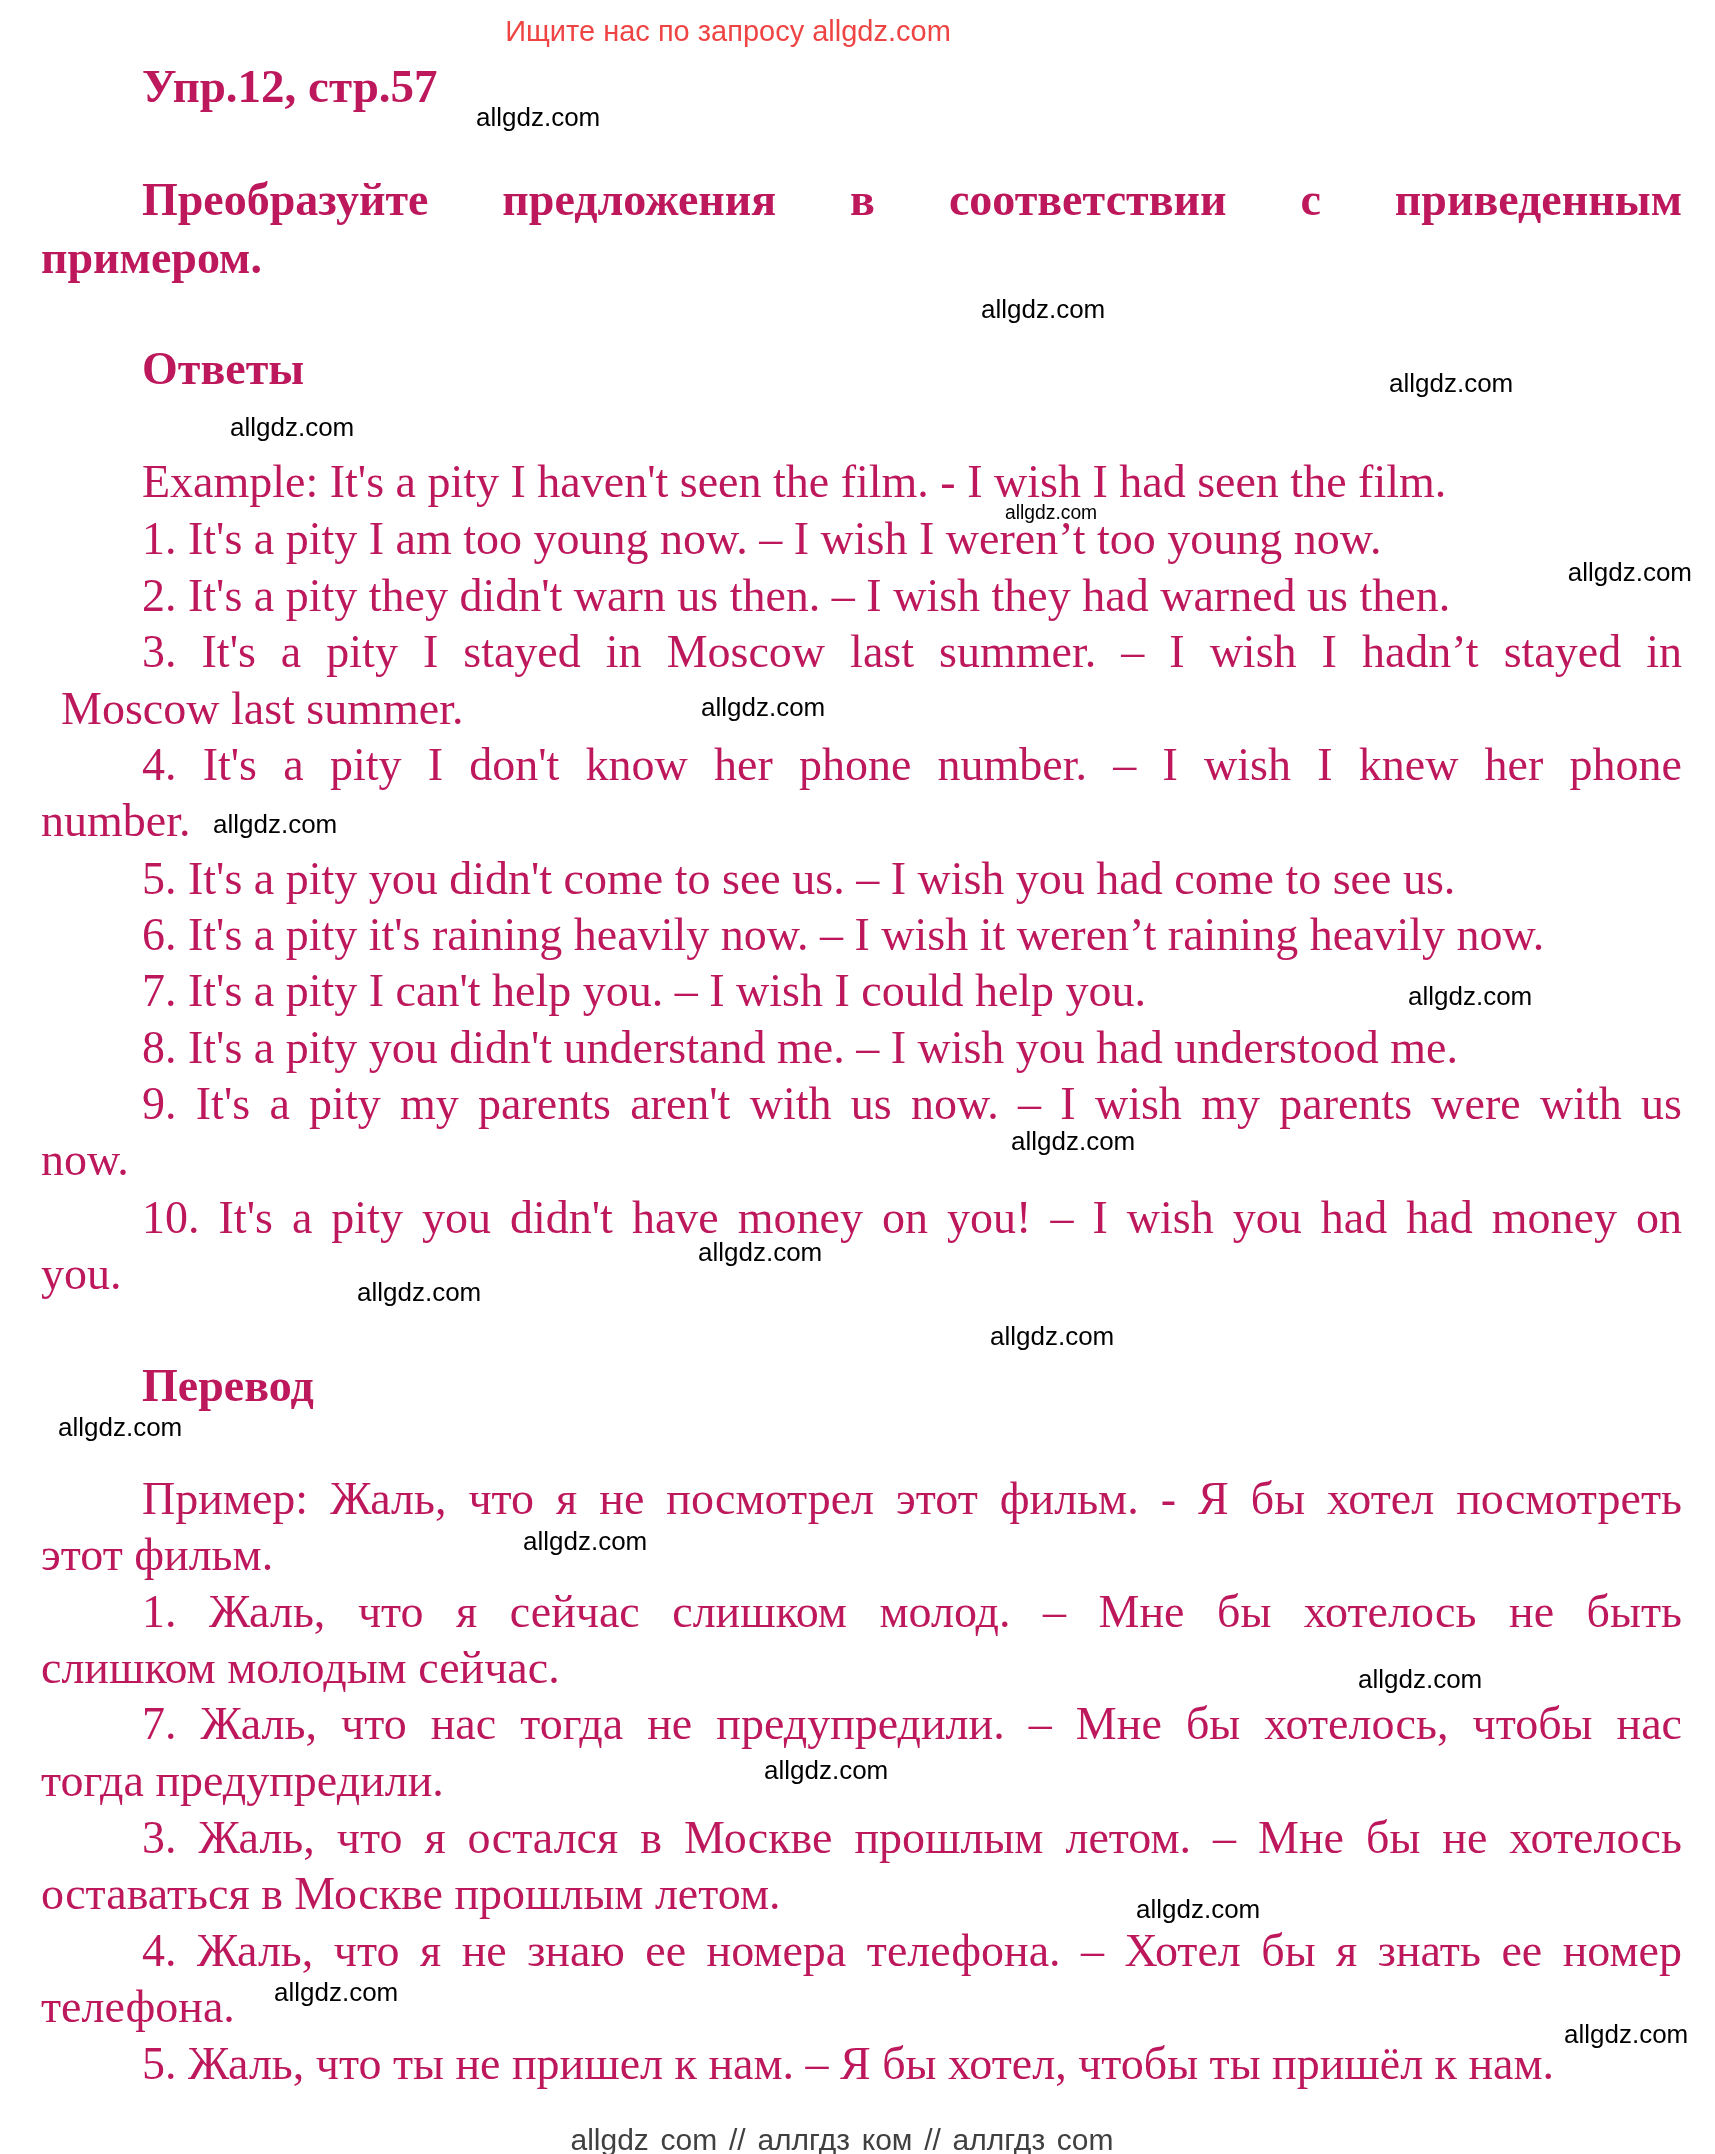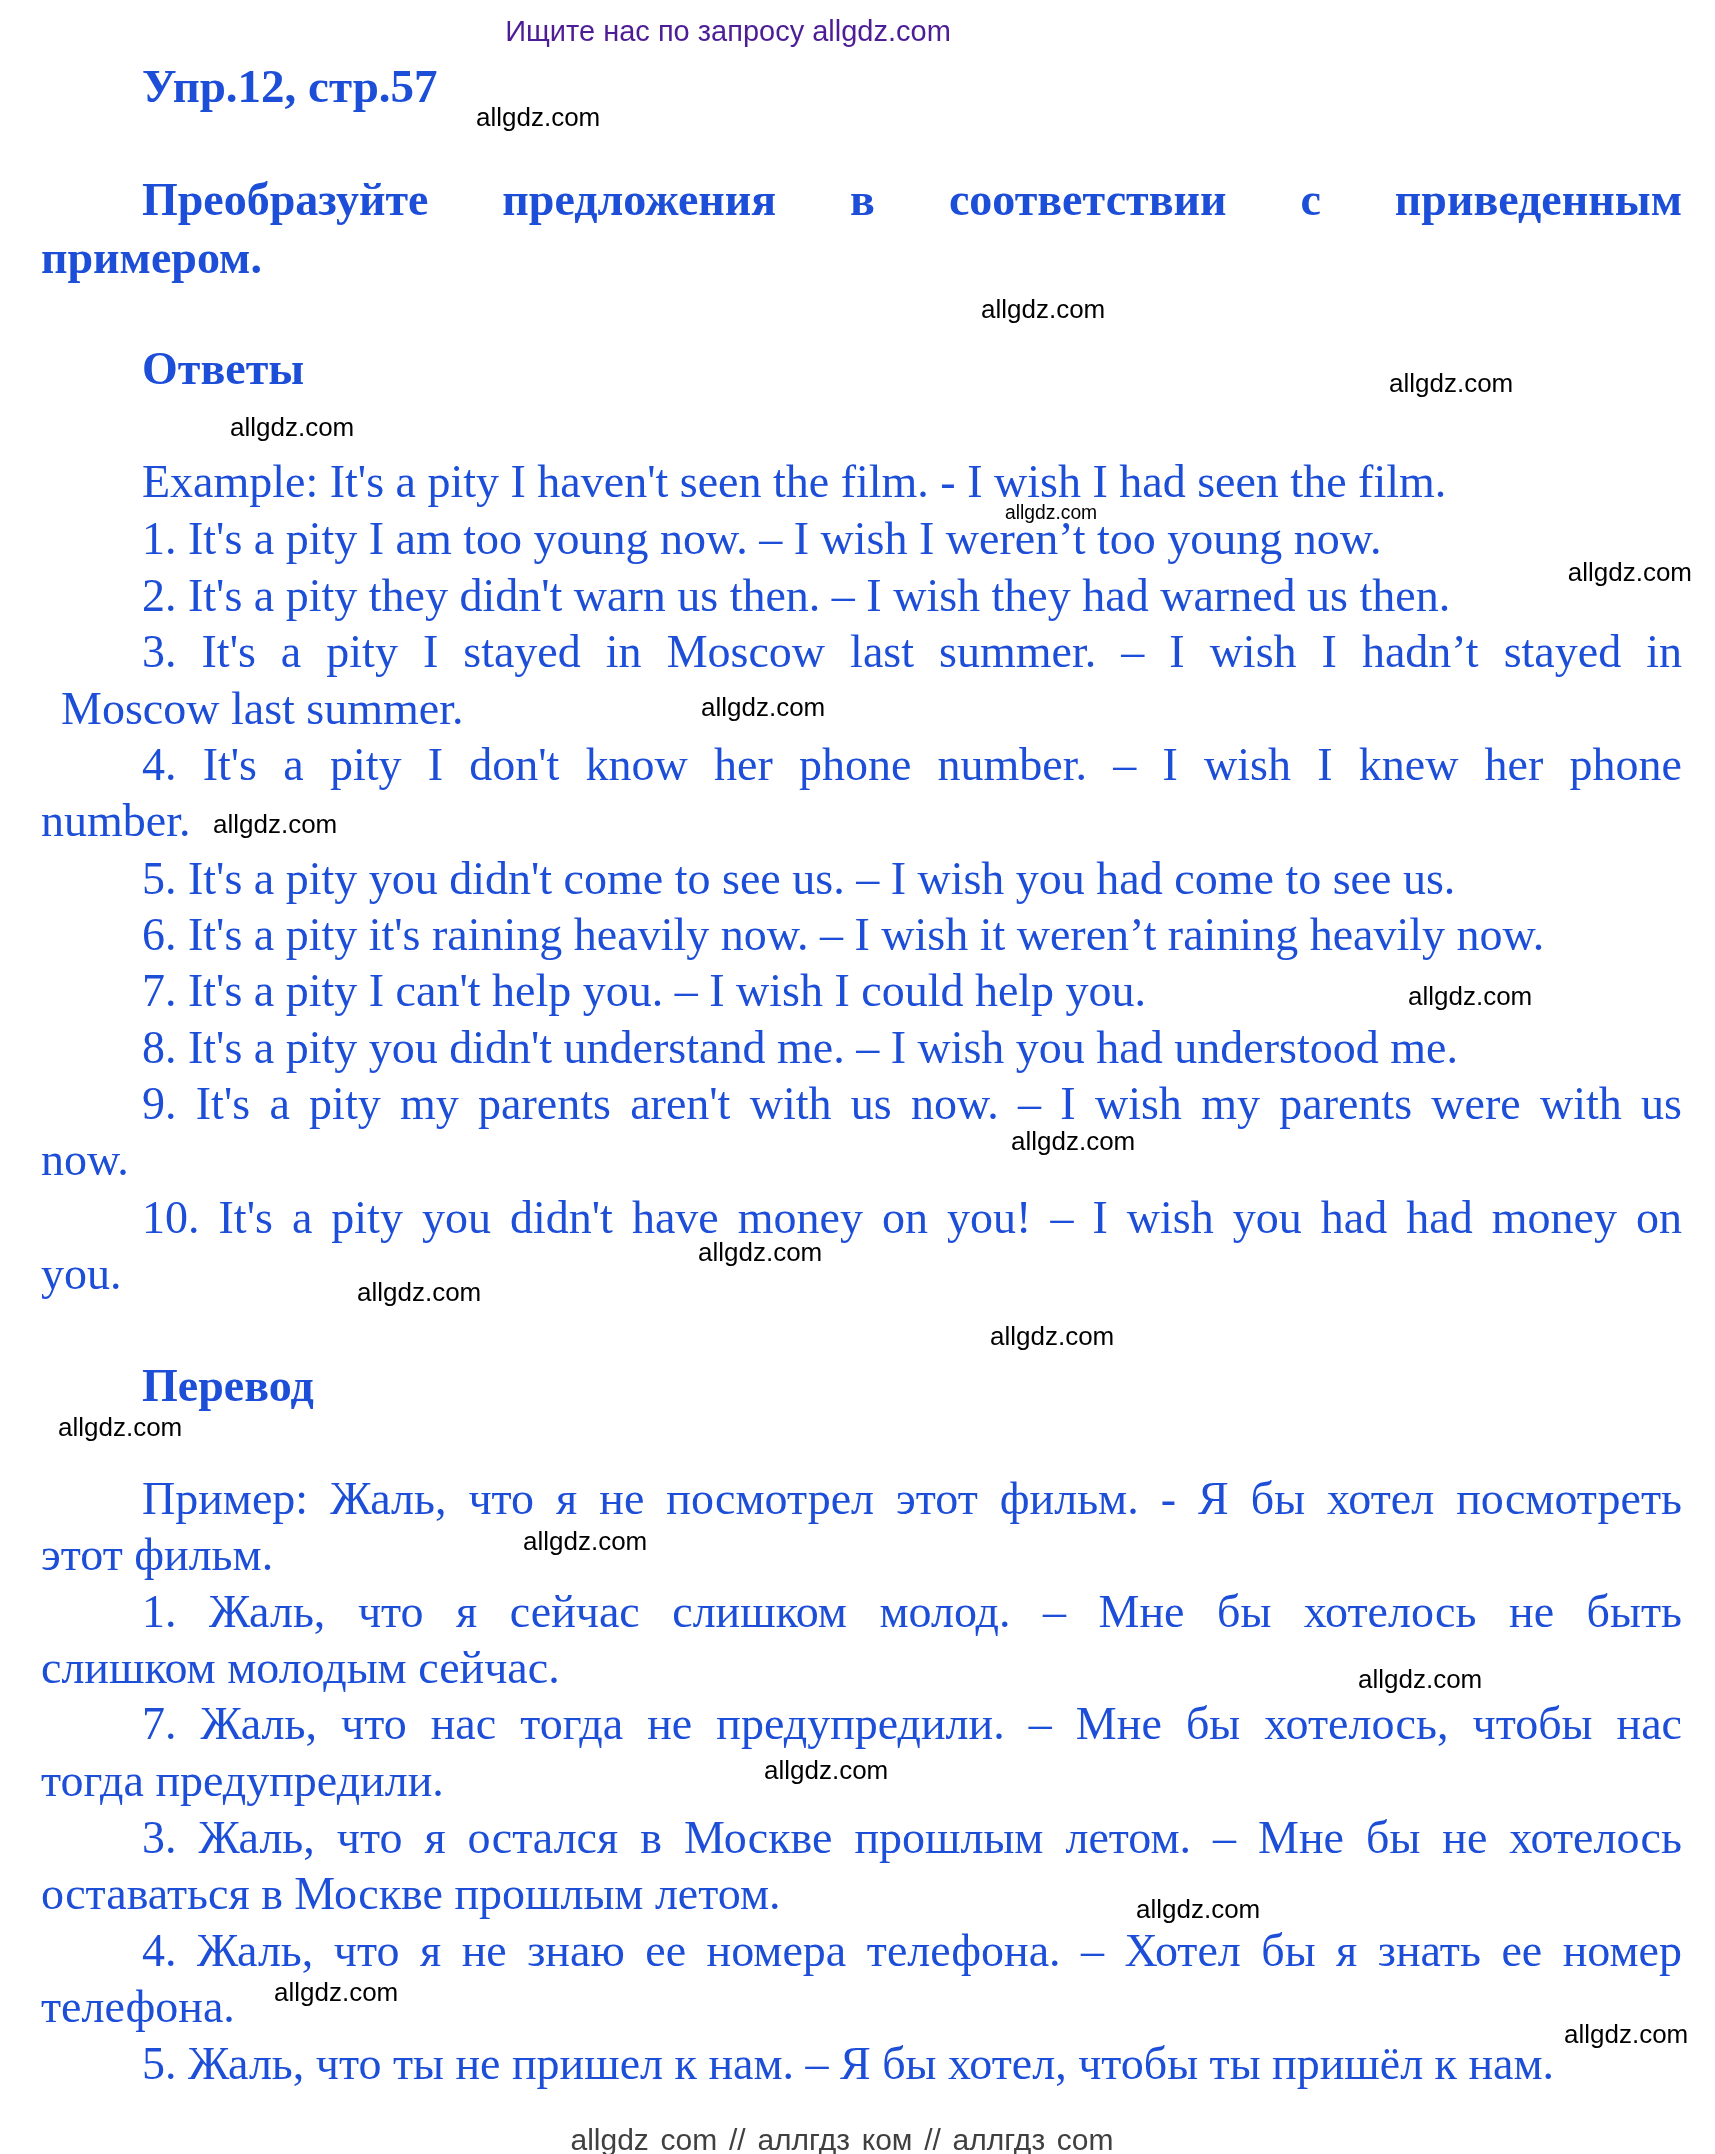--- a/index.html
+++ b/index.html
@@ -1,22 +1,22 @@
 <!DOCTYPE html>
 <html style="font-size:13.4px"><head>
 <meta charset="utf-8">
 <style>
   html,body{margin:0;padding:0;background:#fff;}
   body{width:1716px;height:2155px;position:relative;overflow:hidden;}
-  .ln{position:absolute;font-family:"Liberation Serif",serif;font-size:46px;color:#1d4ed8;white-space:nowrap;line-height:1;transform:translateY(-50%);}
+  .ln{position:absolute;font-family:"Liberation Serif",serif;font-size:46px;color:#be185d;white-space:nowrap;line-height:1;transform:translateY(-50%);}
   .j{text-align:justify;text-align-last:justify;white-space:normal;}
   .b{font-weight:bold;}
   .wm{position:absolute;font-family:"Liberation Sans",sans-serif;font-size:26px;color:#000000;line-height:1;transform:translateY(-50%);white-space:nowrap;}
   .wm.s{font-size:19.3px;}
-  .top{position:absolute;left:0;width:1456px;text-align:center;font-family:"Liberation Sans",sans-serif;font-size:29px;color:#4c1d95;top:17px;line-height:1;}
+  .top{position:absolute;left:0;width:1456px;text-align:center;font-family:"Liberation Sans",sans-serif;font-size:29px;color:#ef4444;top:17px;line-height:1;}
   .foot{position:absolute;left:0;width:1684px;text-align:center;font-family:"Liberation Sans",sans-serif;font-size:30px;color:#404040;top:2125px;line-height:1;word-spacing:3.4px;}
 </style>
 </head>
 <body>
 
 <div class="top">Ищите нас по запросу allgdz.com</div>
 
 <div class="ln b" style="left:142px;top:86px;font-size:47px;">Упр.12, стр.57</div>
 <div class="wm" style="left:476px;top:117px;">allgdz.com</div>
 

